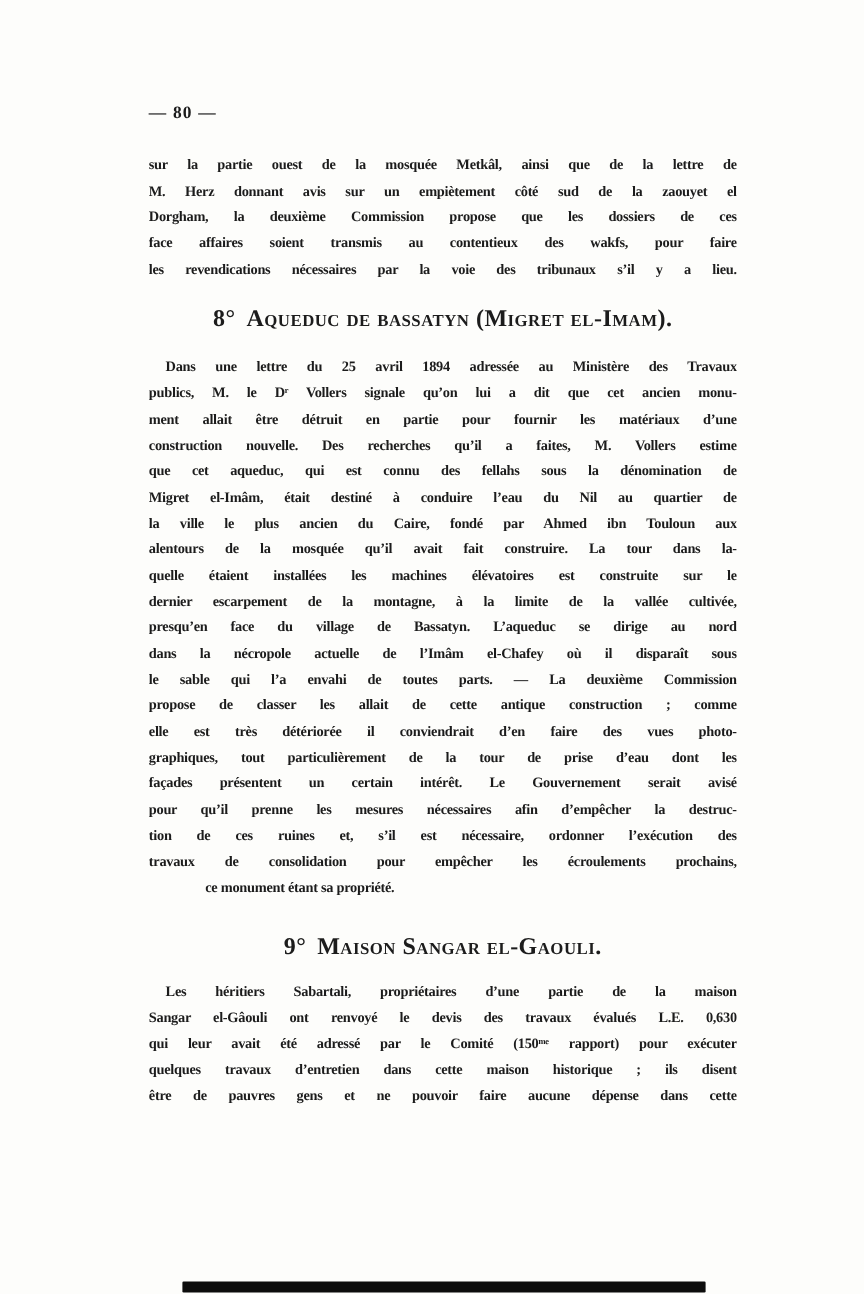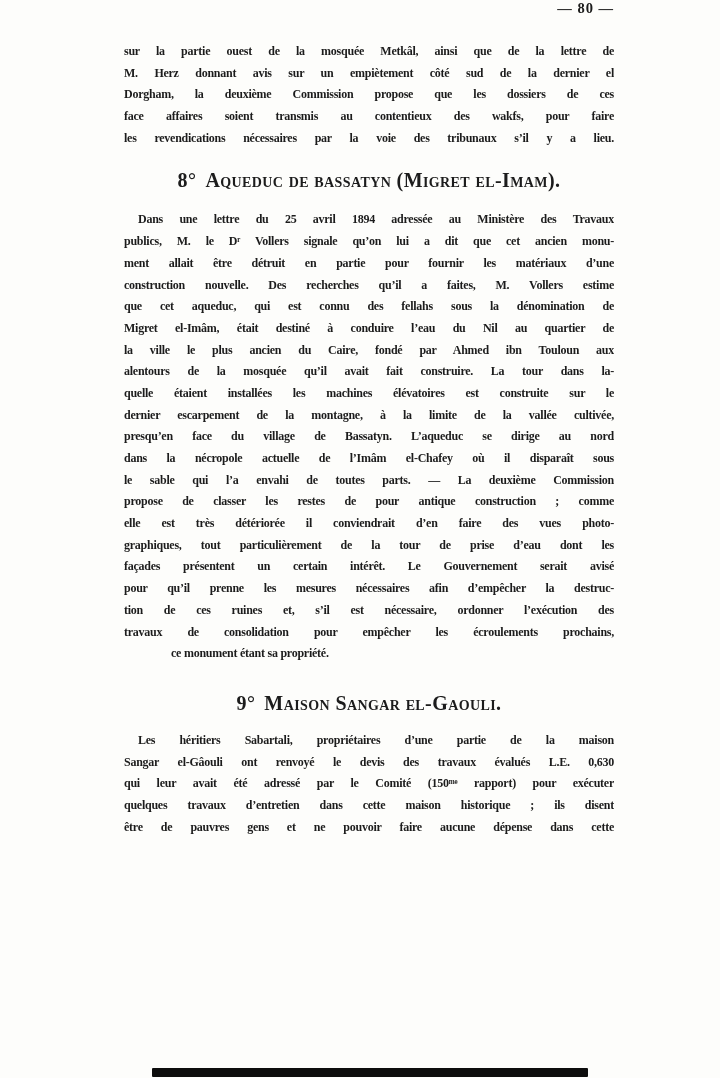--- a/index.html
+++ b/index.html
@@ -15,21 +15,22 @@
     font-family: "Liberation Serif", "DejaVu Serif", serif;
     color: #1c1c1c;
   }
   .page-column {
     position: absolute;
     left: 124px;
     top: 0;
     width: 490px;
   }
   .page-number {
-    text-align: right;
+    margin-top: 86px;
+    text-align: left;
     font-size: 14.5px;
     line-height: 16px;
     font-weight: 700;
     letter-spacing: 1px;
   }
   .para {
     font-size: 12px;
     font-weight: 700;
     letter-spacing: -0.25px;
   }
@@ -74,21 +75,21 @@
 </style>
 </head>
 <body>
 
 <div class="page-column">
 
   <div class="page-number">— 80 —</div>
 
   <div class="para para-intro">
       <div class="tline">sur la partie ouest de la mosquée Metkâl, ainsi que de la lettre de</div>
-      <div class="tline">M. Herz donnant avis sur un empiètement côté sud de la dernier el</div>
+      <div class="tline">M. Herz donnant avis sur un empiètement côté sud de la zaouyet el</div>
       <div class="tline">Dorgham, la deuxième Commission propose que les dossiers de ces</div>
       <div class="tline">face affaires soient transmis au contentieux des wakfs, pour faire</div>
       <div class="tline tline-last">les revendications nécessaires par la voie des tribunaux s’il y a lieu.</div>
     </div>
 
   <div class="heading heading-8">
     <span class="h-num">8°</span><span class="h-title">Aqueduc de bassatyn (Migret el-Imam).</span>
   </div>
 
   <div class="para para-8 indent short-last">
@@ -98,21 +99,21 @@
       <div class="tline">construction nouvelle. Des recherches qu’il a faites, M. Vollers estime</div>
       <div class="tline">que cet aqueduc, qui est connu des fellahs sous la dénomination de</div>
       <div class="tline">Migret el-Imâm, était destiné à conduire l’eau du Nil au quartier de</div>
       <div class="tline">la ville le plus ancien du Caire, fondé par Ahmed ibn Touloun aux</div>
       <div class="tline">alentours de la mosquée qu’il avait fait construire. La tour dans la-</div>
       <div class="tline">quelle étaient installées les machines élévatoires est construite sur le</div>
       <div class="tline">dernier escarpement de la montagne, à la limite de la vallée cultivée,</div>
       <div class="tline">presqu’en face du village de Bassatyn. L’aqueduc se dirige au nord</div>
       <div class="tline">dans la nécropole actuelle de l’Imâm el-Chafey où il disparaît sous</div>
       <div class="tline">le sable qui l’a envahi de toutes parts. — La deuxième Commission</div>
-      <div class="tline">propose de classer les restes de pour antique construction ; comme</div>
+      <div class="tline">propose de classer les allait de cette antique construction ; comme</div>
       <div class="tline">elle est très détériorée il conviendrait d’en faire des vues photo-</div>
       <div class="tline">graphiques, tout particulièrement de la tour de prise d’eau dont les</div>
       <div class="tline">façades présentent un certain intérêt. Le Gouvernement serait avisé</div>
       <div class="tline">pour qu’il prenne les mesures nécessaires afin d’empêcher la destruc-</div>
       <div class="tline">tion de ces ruines et, s’il est nécessaire, ordonner l’exécution des</div>
       <div class="tline">travaux de consolidation pour empêcher les écroulements prochains,</div>
       <div class="tline tline-last">ce monument étant sa propriété.</div>
     </div>
 
   <div class="heading heading-9">

